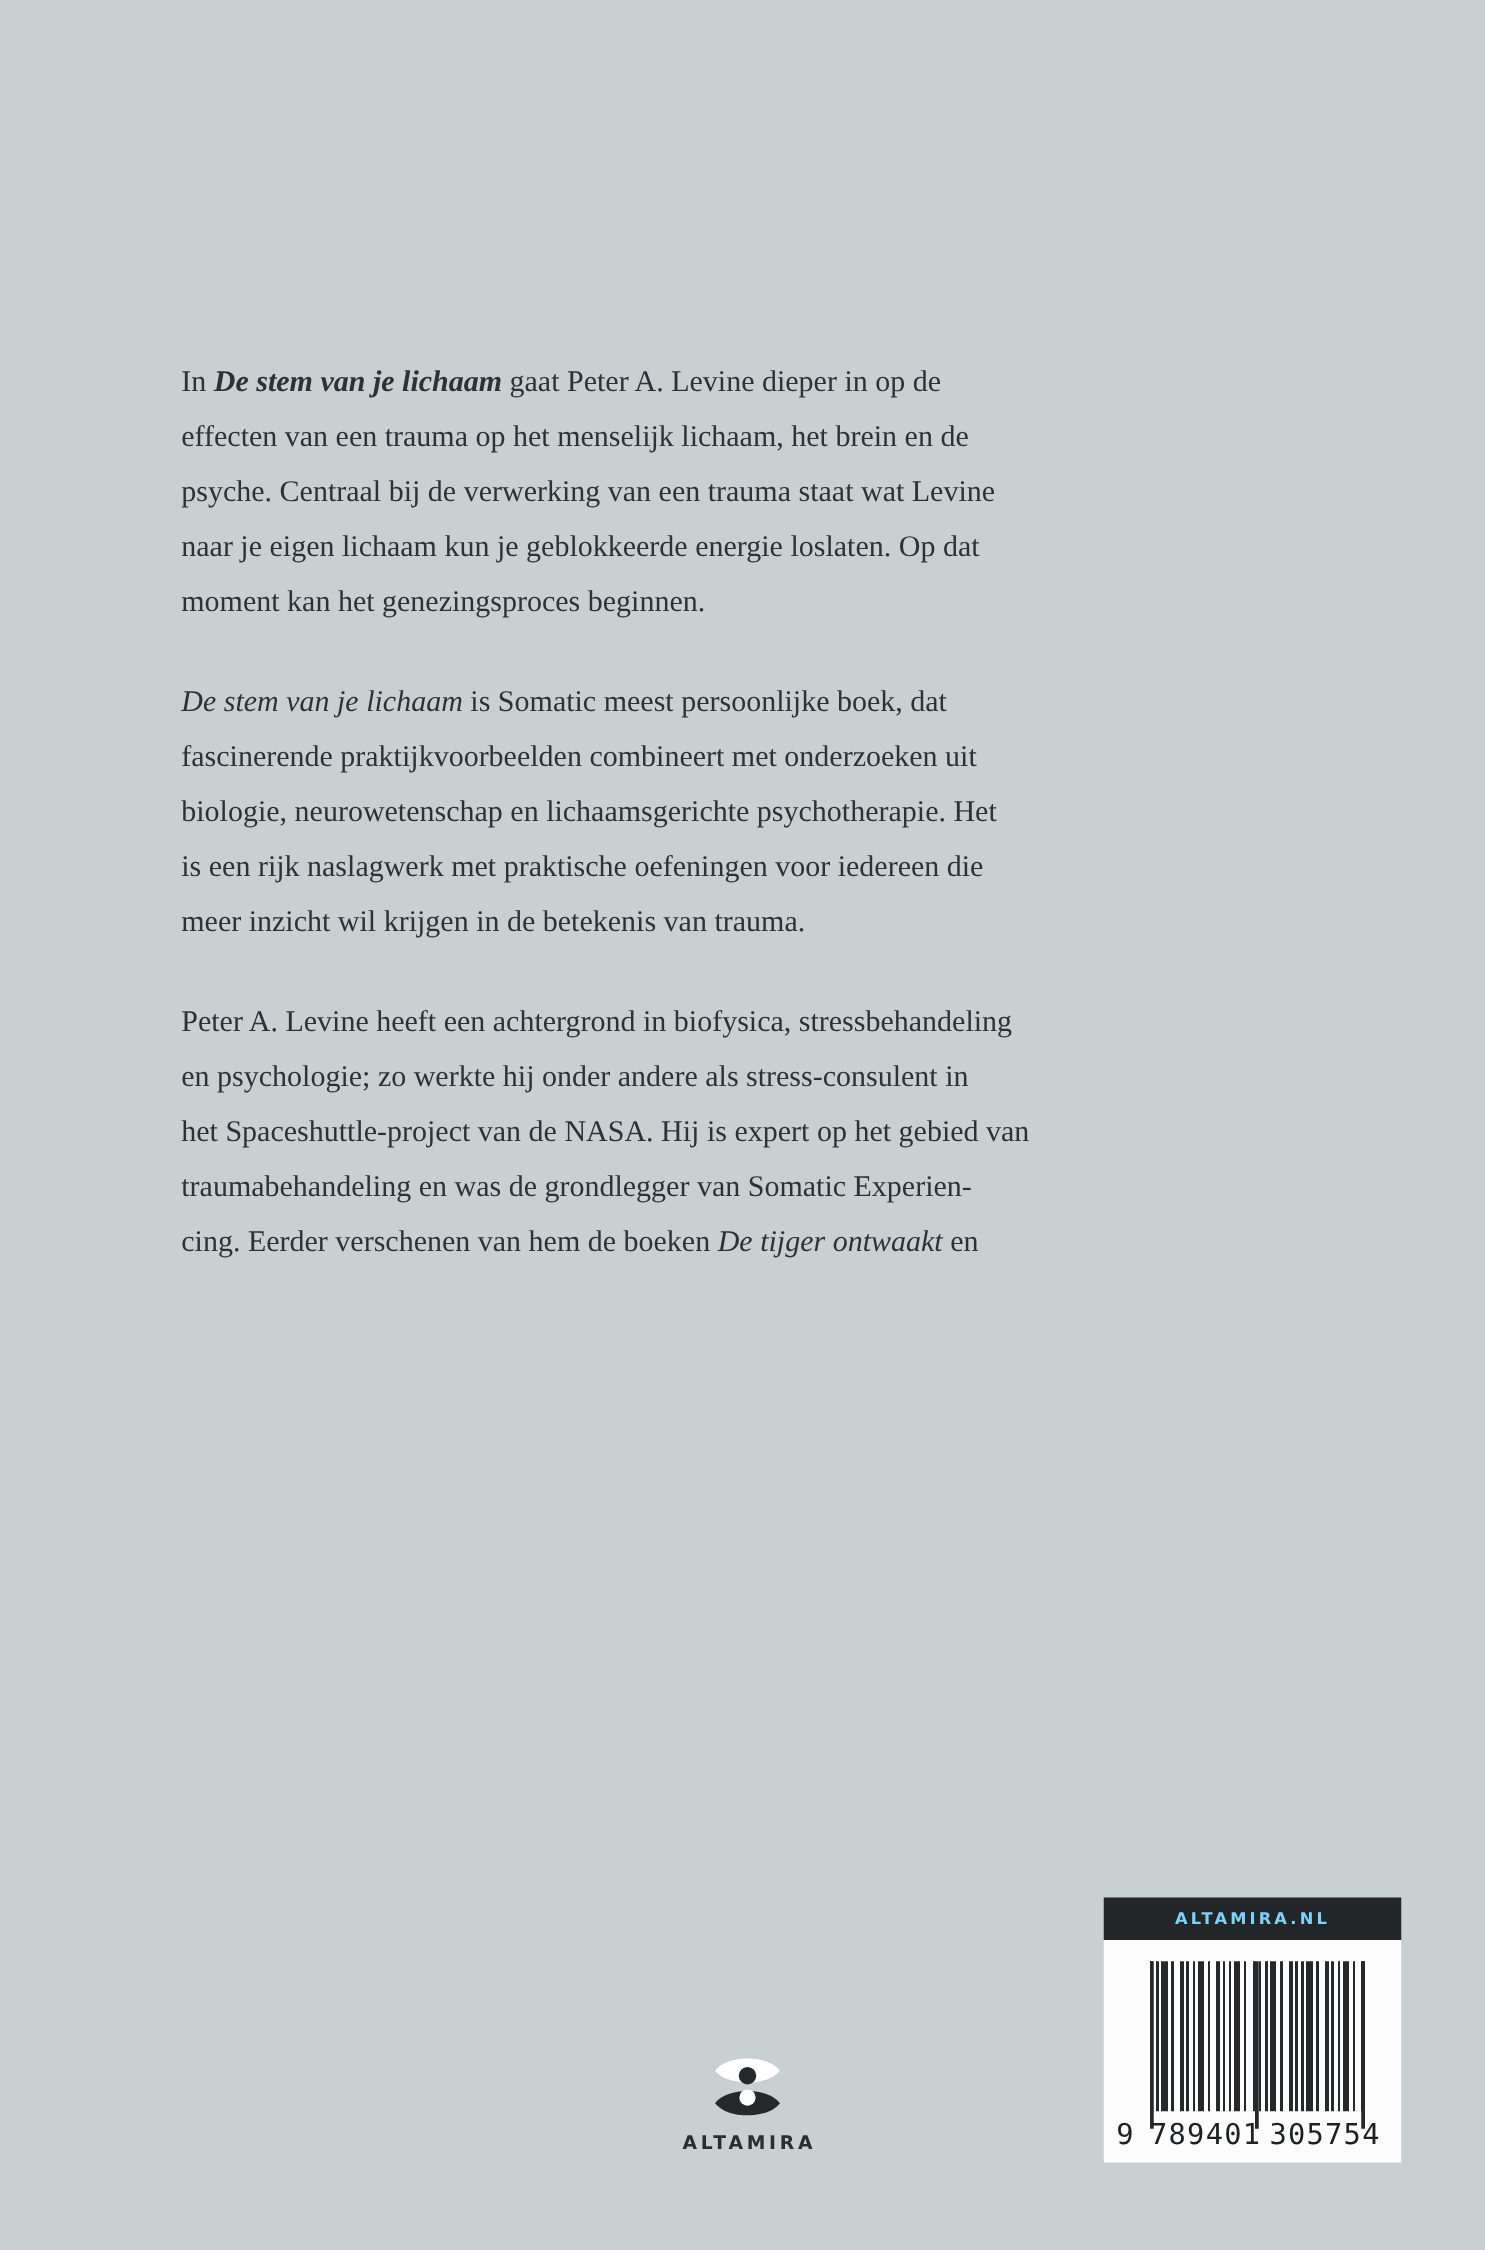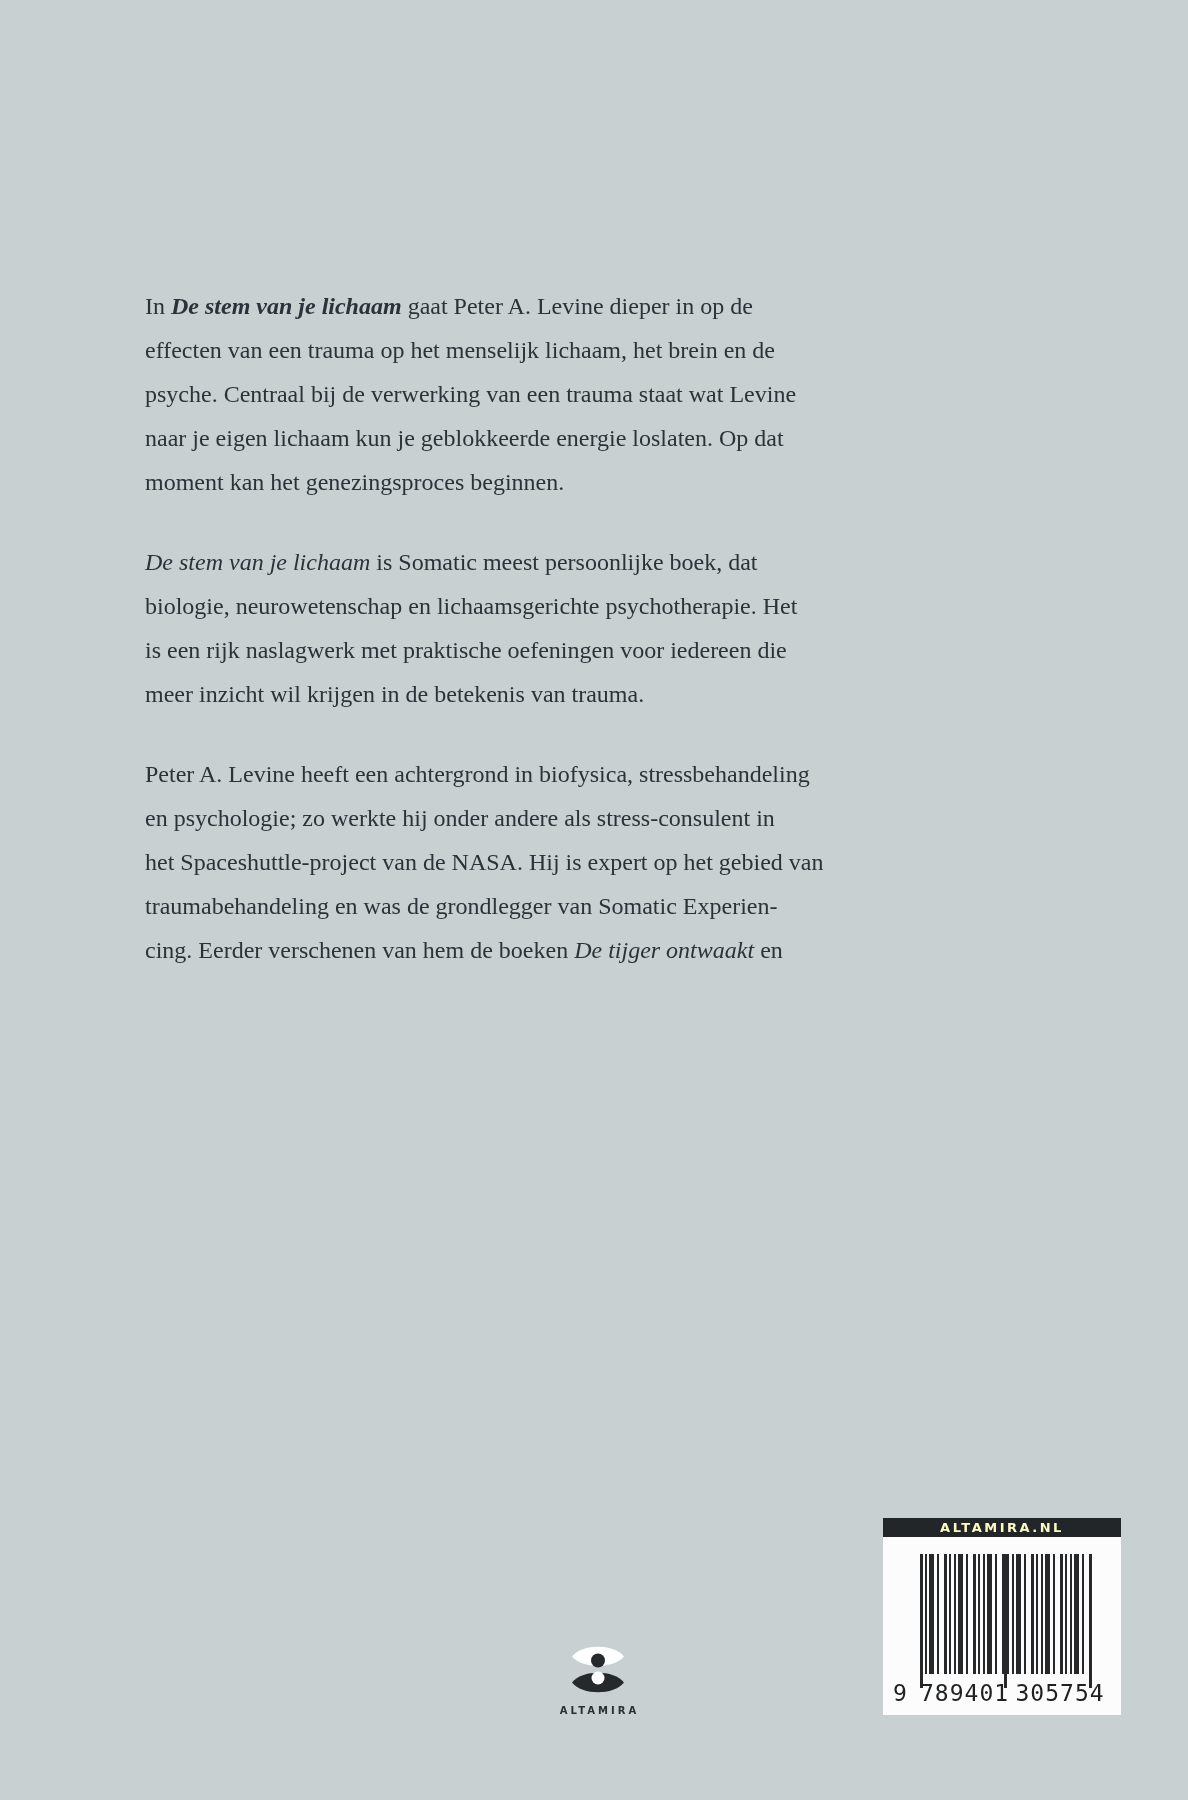--- a/index.html
+++ b/index.html
@@ -24,33 +24,33 @@
   
   .logo {
     position:absolute; left:518px; top:1643px; width:160px;
     text-align:center;
   }
   .eyes { display:block; margin:0 auto; }
   .wordmark {
     margin-top:8px;
     font-family:"DejaVu Sans", sans-serif;
     font-weight:bold;
-    font-size:10px;
+    font-size:15px;
     letter-spacing:3px;
     padding-left:3px; 
     color:#292e32;
     white-space:nowrap;
   }
 
   
   .barcode-block {
     position:absolute; left:883px; top:1518px; width:238px;
   }
   .band {
-    height:19px; background:#232629; color:#fef9c3;
+    height:34px; background:#232629; color:#7dd3fc;
     font-family:"DejaVu Sans", sans-serif; font-weight:bold;
     font-size:13px; letter-spacing:2.5px;
     display:flex; align-items:center; justify-content:center;
     white-space:nowrap;
   }
   .label { position:relative; height:178px; background:#fcfcfc; }
   .bars {
     position:absolute; left:37px; top:17px; width:172px; height:120px;
     background:repeating-linear-gradient(90deg,
       #26282a 0 2px,  #fcfcfc 2px 5px,
@@ -80,20 +80,21 @@
     <p class="para">
       <span class="line"><span>In </span><span class="bi">De stem van je lichaam</span><span> gaat Peter A. Levine dieper in op de</span></span>
       <span class="line">effecten van een trauma op het menselijk lichaam, het brein en de</span>
       <span class="line">psyche. Centraal bij de verwerking van een trauma staat wat Levine</span>
       <span class="line">naar je eigen lichaam kun je geblokkeerde energie loslaten. Op dat</span>
       <span class="line">moment kan het genezingsproces beginnen.</span>
     </p>
 
     <p class="para">
       <span class="line"><span class="i">De stem van je lichaam</span><span> is Somatic meest persoonlijke boek, dat</span></span>
+      <span class="line">fascinerende praktijkvoorbeelden combineert met onderzoeken uit</span>
       <span class="line">biologie, neurowetenschap en lichaamsgerichte psychotherapie. Het</span>
       <span class="line">is een rijk naslagwerk met praktische oefeningen voor iedereen die</span>
       <span class="line">meer inzicht wil krijgen in de betekenis van trauma.</span>
     </p>
 
     <p class="para">
       <span class="line">Peter A. Levine heeft een achtergrond in biofysica, stressbehandeling</span>
       <span class="line">en psychologie; zo werkte hij onder andere als stress-consulent in</span>
       <span class="line">het Spaceshuttle-project van de NASA. Hij is expert op het gebied van</span>
       <span class="line">traumabehandeling en was de grondlegger van Somatic Experien-</span>

